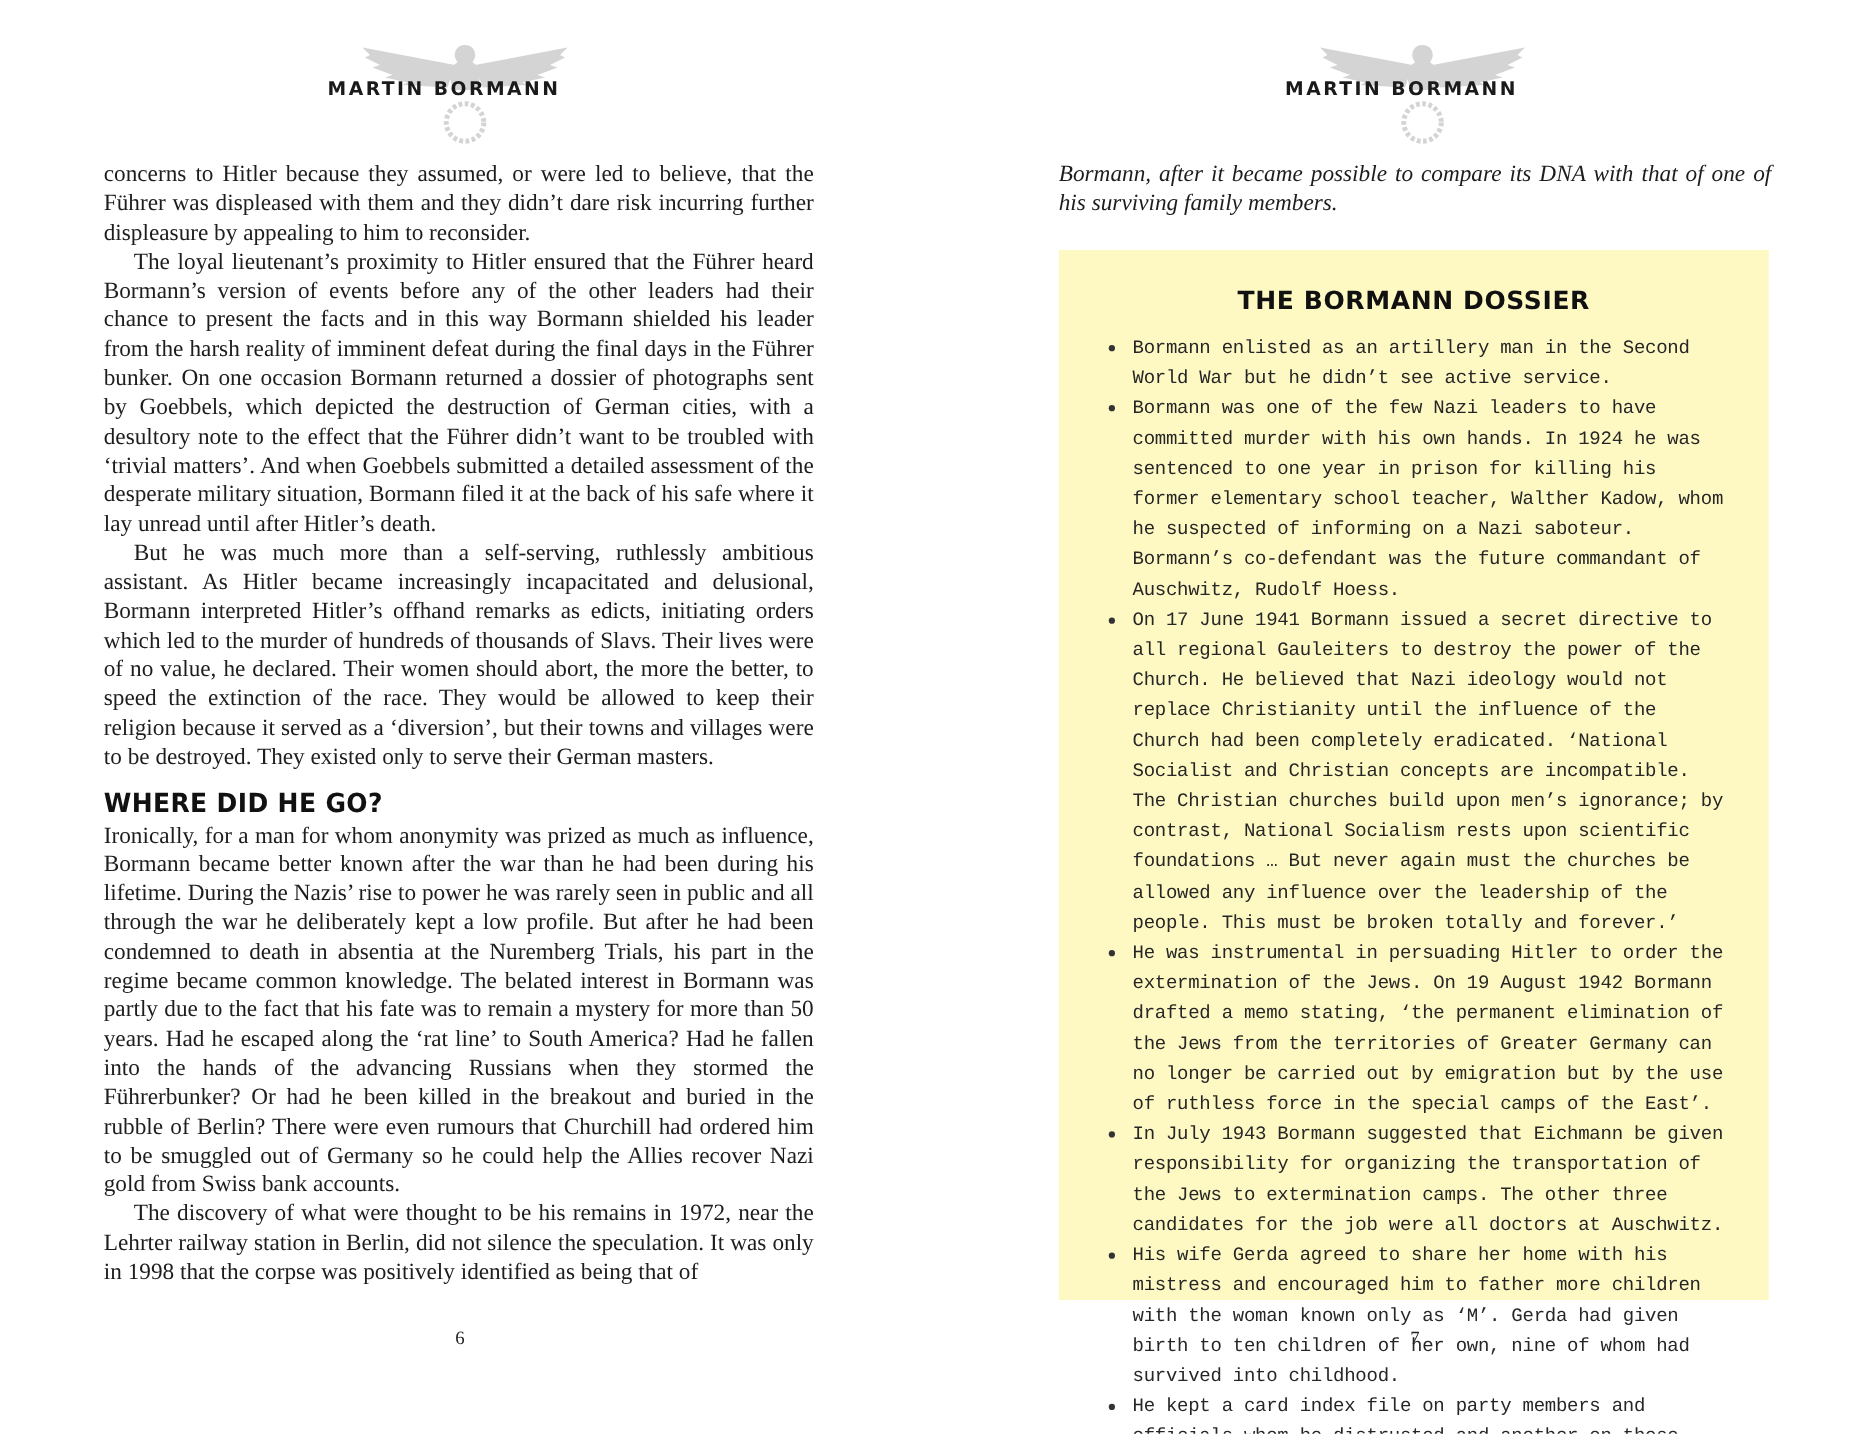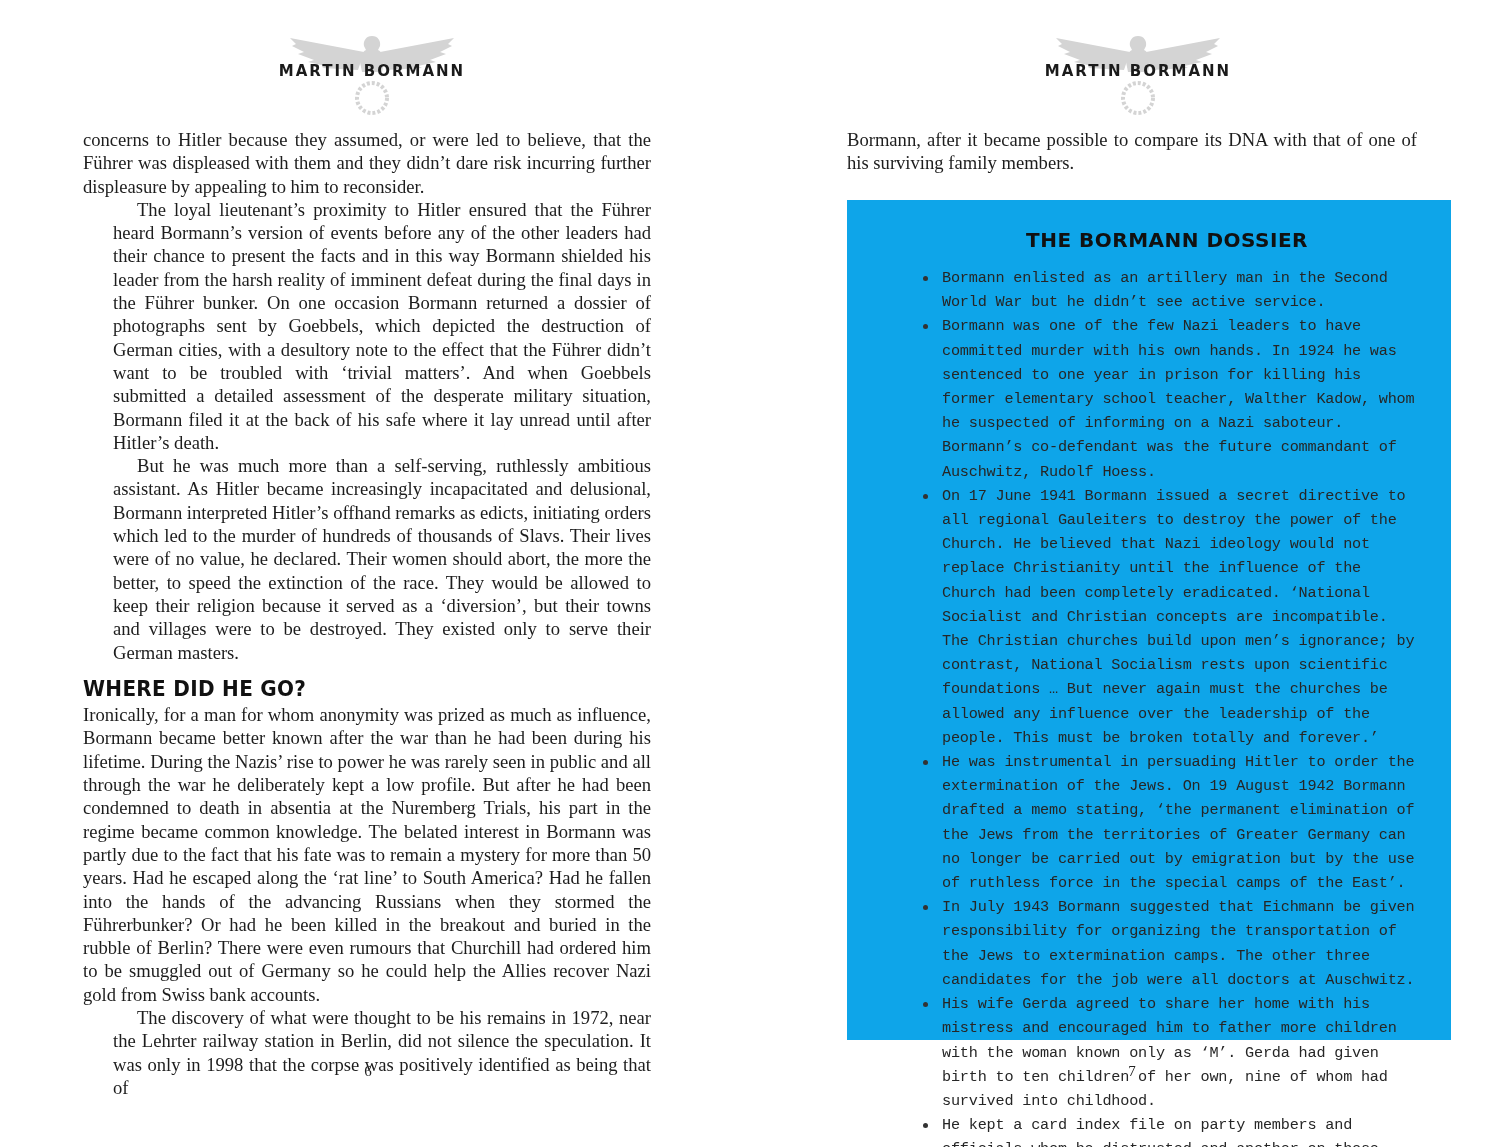--- a/index.html
+++ b/index.html
@@ -6,50 +6,49 @@
   body { width: 1500px; height: 1147px; position: relative; overflow: hidden; color: #1c1c1c; }
   .page { position: absolute; top: 0; height: 1147px; }
   .page.left { left: 0; width: 750px; }
   .page.right { left: 750px; width: 750px; }
 
   .running-head { position: absolute; top: 28px; width: 220px; height: 90px; }
   .page.left .running-head { left: 262px; }
   .page.right .running-head { left: 278px; }
   .emblem { position: absolute; left: 0; top: 0; width: 220px; height: 90px; }
   .head-title {
-    position: absolute; left: 0; top: 34px; width: 220px; text-align: center;
+    position: absolute; left: 0; top: 34px; width: 220px; text-align: left;
     font-family: "DejaVu Sans", sans-serif; font-size: 15px; font-weight: bold;
     letter-spacing: 2px; color: #1a1a1a;
   }
 
   .body-text {
     position: absolute; font-family: "Liberation Serif", serif; font-size: 18.6px;
     line-height: 23.3px; text-align: justify; color: #1d1d1d;
   }
   .page.left .body-text { left: 83px; top: 128px; width: 568px; }
-  .page.right .body-text { left: 847px; left: 97px; top: 128px; width: 570px; }
+  .page.right .body-text { left: 847px; left: 97px; top: 128px; width: 570px; font-style: italic; }
   .body-text p { margin: 0; }
-  .body-text p.indent { text-indent: 24px; margin-left: 30px; }
+  .body-text p.indent { text-indent: 24px; }
 
   .section-heading {
     font-family: "DejaVu Sans", sans-serif; font-weight: 900; font-size: 20px;
     letter-spacing: 0.3px; margin: 14px 0 2px 0; color: #111; transform: scaleY(1.05);
   }
 
   .page-number {
     position: absolute; top: 1063px; font-family: "Liberation Serif", serif;
     font-size: 15px; color: #222; width: 40px; text-align: center;
   }
   .page.left .page-number { left: 348px; }
   .page.right .page-number { left: 362px; }
 
   .sidebar-box {
     position: absolute; left: 97px; top: 200px; width: 568px; height: 840px;
-    background: #0ea5e9;
-    padding-left: 36px;
+    background: #fef9c3;
   }
   .sidebar-title {
     text-align: center; margin-top: 28px; font-family: "DejaVu Sans", sans-serif;
     font-weight: 900; font-size: 20px; letter-spacing: 0.5px; color: #111;
   }
   .sidebar-list {
     list-style: none; margin: 14px 0 0 0; padding: 0 28px 0 22px;
     font-family: Liberation Mono, monospace; font-size: 15.2px; line-height: 24.2px;
     color: #262626; letter-spacing: -0.2px;
   }

